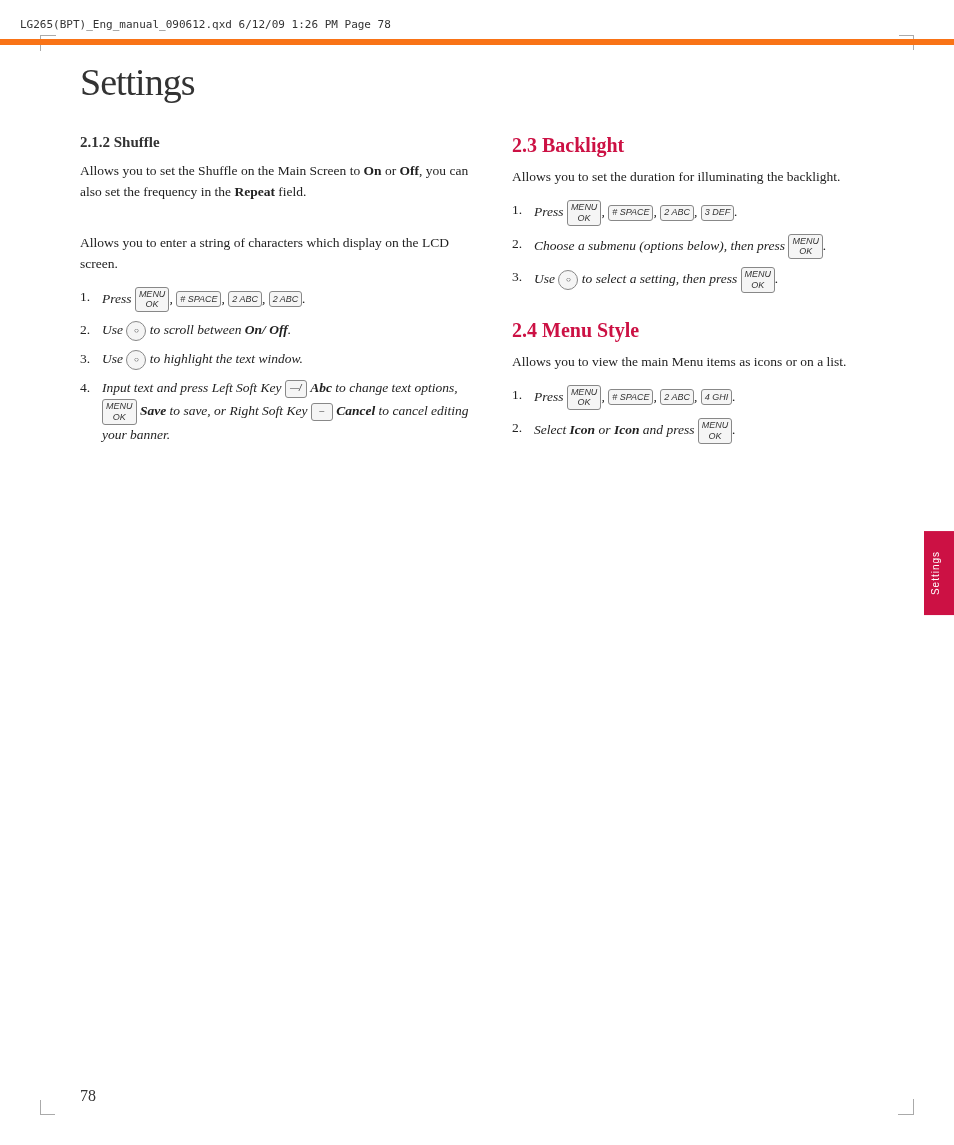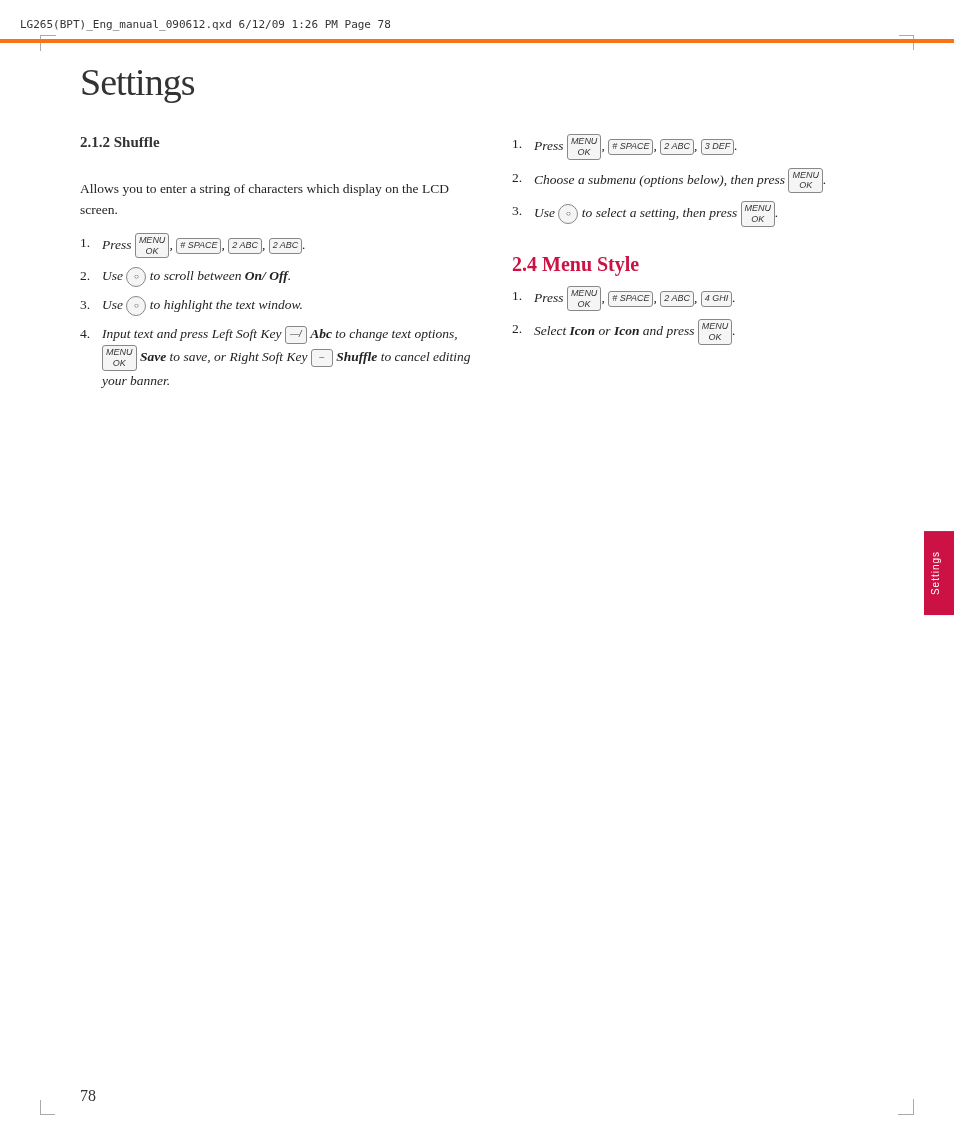--- a/index.html
+++ b/index.html
@@ -15,21 +15,21 @@
 
     .page-header {
       position: absolute;
       top: 10px;
       left: 0;
       right: 0;
       padding: 8px 20px;
       font-size: 11px;
       color: #333;
       font-family: monospace;
-      border-bottom: 4px solid #f97316;
+      border-bottom: 6px solid #f97316;
     }
 
     .page-footer {
       position: absolute;
       bottom: 40px;
       left: 80px;
       font-size: 16px;
       color: #333;
     }
 
@@ -241,20 +241,23 @@
 
 <div class="content">
 
   <div class="page-title">Settings</div>
 
   <div class="two-col">
 
     <div class="left-col">
 
       <h2 class="section-title">2.1.2 Shuffle</h2>
+      <p class="body-text">
+        Allows you to set the Shuffle on the Main Screen to <strong>On</strong> or <strong>Off</strong>, you can also set the frequency in the <strong>Repeat</strong> field.
+      </p>
 
       <div class="separator"></div>
 
       <p class="body-text">Allows you to enter a string of characters which display on the LCD screen.</p>
 
       <div class="step">
         <span class="step-num">1.</span>
         <span class="step-content">
           Press
           <span class="key-btn">MENU<br>OK</span>,
@@ -274,28 +277,30 @@
       <div class="step">
         <span class="step-num">3.</span>
         <span class="step-content">
           Use <span class="nav-key">○</span> to highlight the text window.
         </span>
       </div>
 
       <div class="step">
         <span class="step-num">4.</span>
         <span class="step-content">
-          Input text and press Left Soft Key <span class="soft-key-icon">—/</span> <strong>Abc</strong> to change text options, <span class="key-btn">MENU<br>OK</span> <strong>Save</strong> to save, or Right Soft Key <span class="soft-key-icon">–</span> <strong>Shuffle</strong> to cancel editing your banner.
+          Input text and press Left Soft Key <span class="soft-key-icon">—/</span> <strong>Abc</strong> to change text options, <span class="key-btn">MENU<br>OK</span> <strong>Save</strong> to save, or Right Soft Key <span class="soft-key-icon">–</span> <strong>Cancel</strong> to cancel editing your banner.
         </span>
       </div>
 
     </div>
 
     <div class="right-col">
 
+      <h2 class="section-title-red">2.3 Backlight</h2>
+      <p class="body-text">Allows you to set the duration for illuminating the backlight.</p>
 
       <div class="step">
         <span class="step-num">1.</span>
         <span class="step-content">
           Press
           <span class="key-btn">MENU<br>OK</span>,
           <span class="key-btn">#&nbsp;SPACE</span>,
           <span class="key-btn">2 ABC</span>,
           <span class="key-btn">3 DEF</span>.
         </span>
@@ -312,20 +317,21 @@
       <div class="step">
         <span class="step-num">3.</span>
         <span class="step-content">
           Use <span class="nav-key">○</span> to select a setting, then press <span class="key-btn">MENU<br>OK</span>.
         </span>
       </div>
 
       <div class="separator"></div>
 
       <h2 class="section-title-red">2.4 Menu Style</h2>
+      <p class="body-text">Allows you to view the main Menu items as icons or on a list.</p>
 
       <div class="step">
         <span class="step-num">1.</span>
         <span class="step-content">
           Press
           <span class="key-btn">MENU<br>OK</span>,
           <span class="key-btn">#&nbsp;SPACE</span>,
           <span class="key-btn">2 ABC</span>,
           <span class="key-btn">4 GHI</span>.
         </span>

